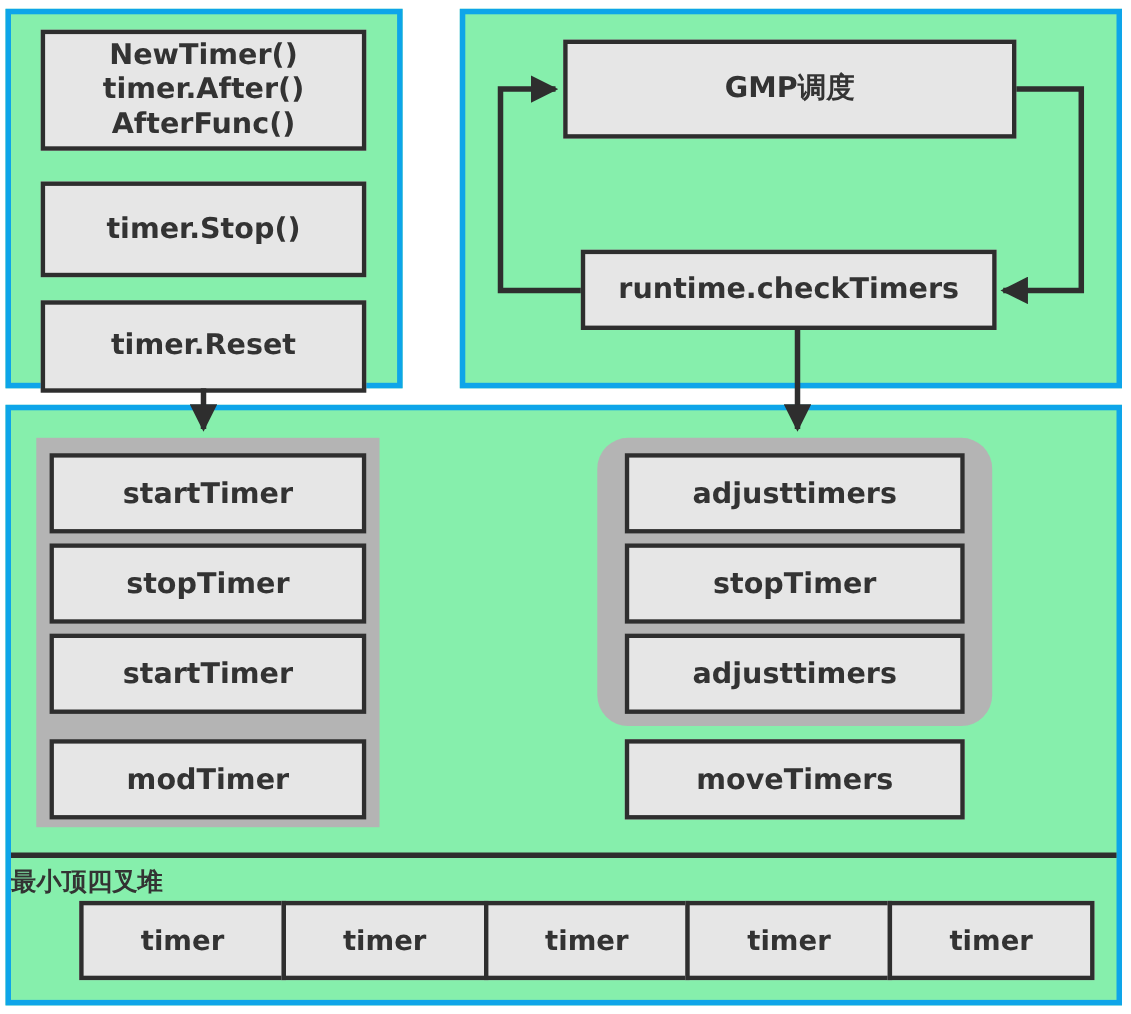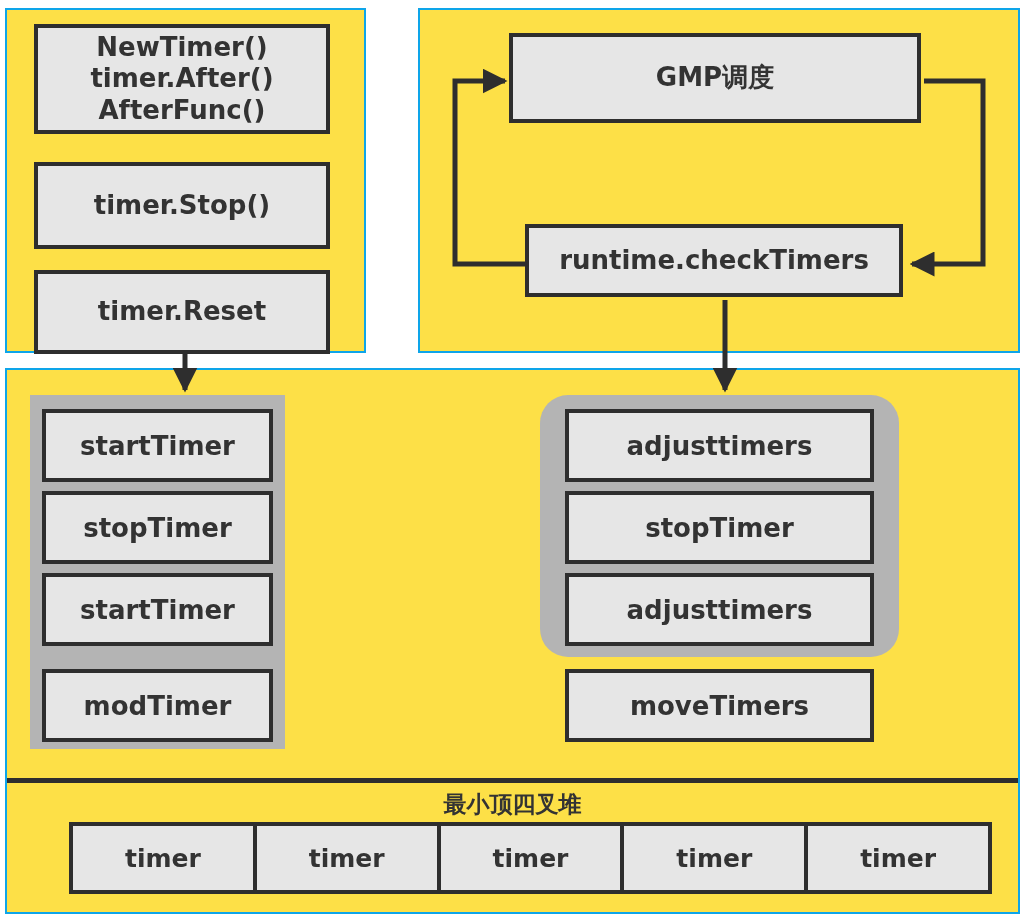--- a/index.html
+++ b/index.html
@@ -10,22 +10,22 @@
   }
   #stage {
     position: relative;
     width: 1028px;
     height: 922px;
     background: #ffffff;
     overflow: hidden;
   }
   .panel {
     position: absolute;
-    background: #fde047;
-    border: 2px solid #0ea5e9;
+    background: #86efac;
+    border: 5px solid #0ea5e9;
     box-sizing: border-box;
   }
   .node {
     position: absolute;
     background: #e6e6e6;
     border: 4px solid #2e2e2e;
     box-sizing: border-box;
     display: flex;
     flex-direction: column;
     align-items: center;
@@ -54,34 +54,33 @@
     display: flex;
     align-items: center;
     justify-content: center;
     font-weight: 700;
     font-size: 26px;
     color: #333333;
   }
   .gray-column .fn-box.last {
     margin-top: 14px;
   }
-  #left-column { left: 23px; top: 25px; width: 255px; height: 354px; }
+  #left-column { left: 23px; top: 25px; width: 312px; height: 354px; }
   #right-column { left: 533px; top: 25px; width: 359px; height: 262px; padding-left: 25px; padding-right: 25px; border-radius: 28px; }
   #heap-band {
     position: absolute;
     left: 0;
     right: 0;
     bottom: 0;
     height: 134px;
     border-top: 5px solid #2e2e2e;
     box-sizing: border-box;
   }
   #heap-title {
     margin-top: 6px;
-    text-align: center;
     font-weight: 700;
     font-size: 23px;
     color: #333333;
   }
   #heap-row {
     position: absolute;
     left: 62px;
     top: 39px;
     width: 923px;
     height: 72px;

